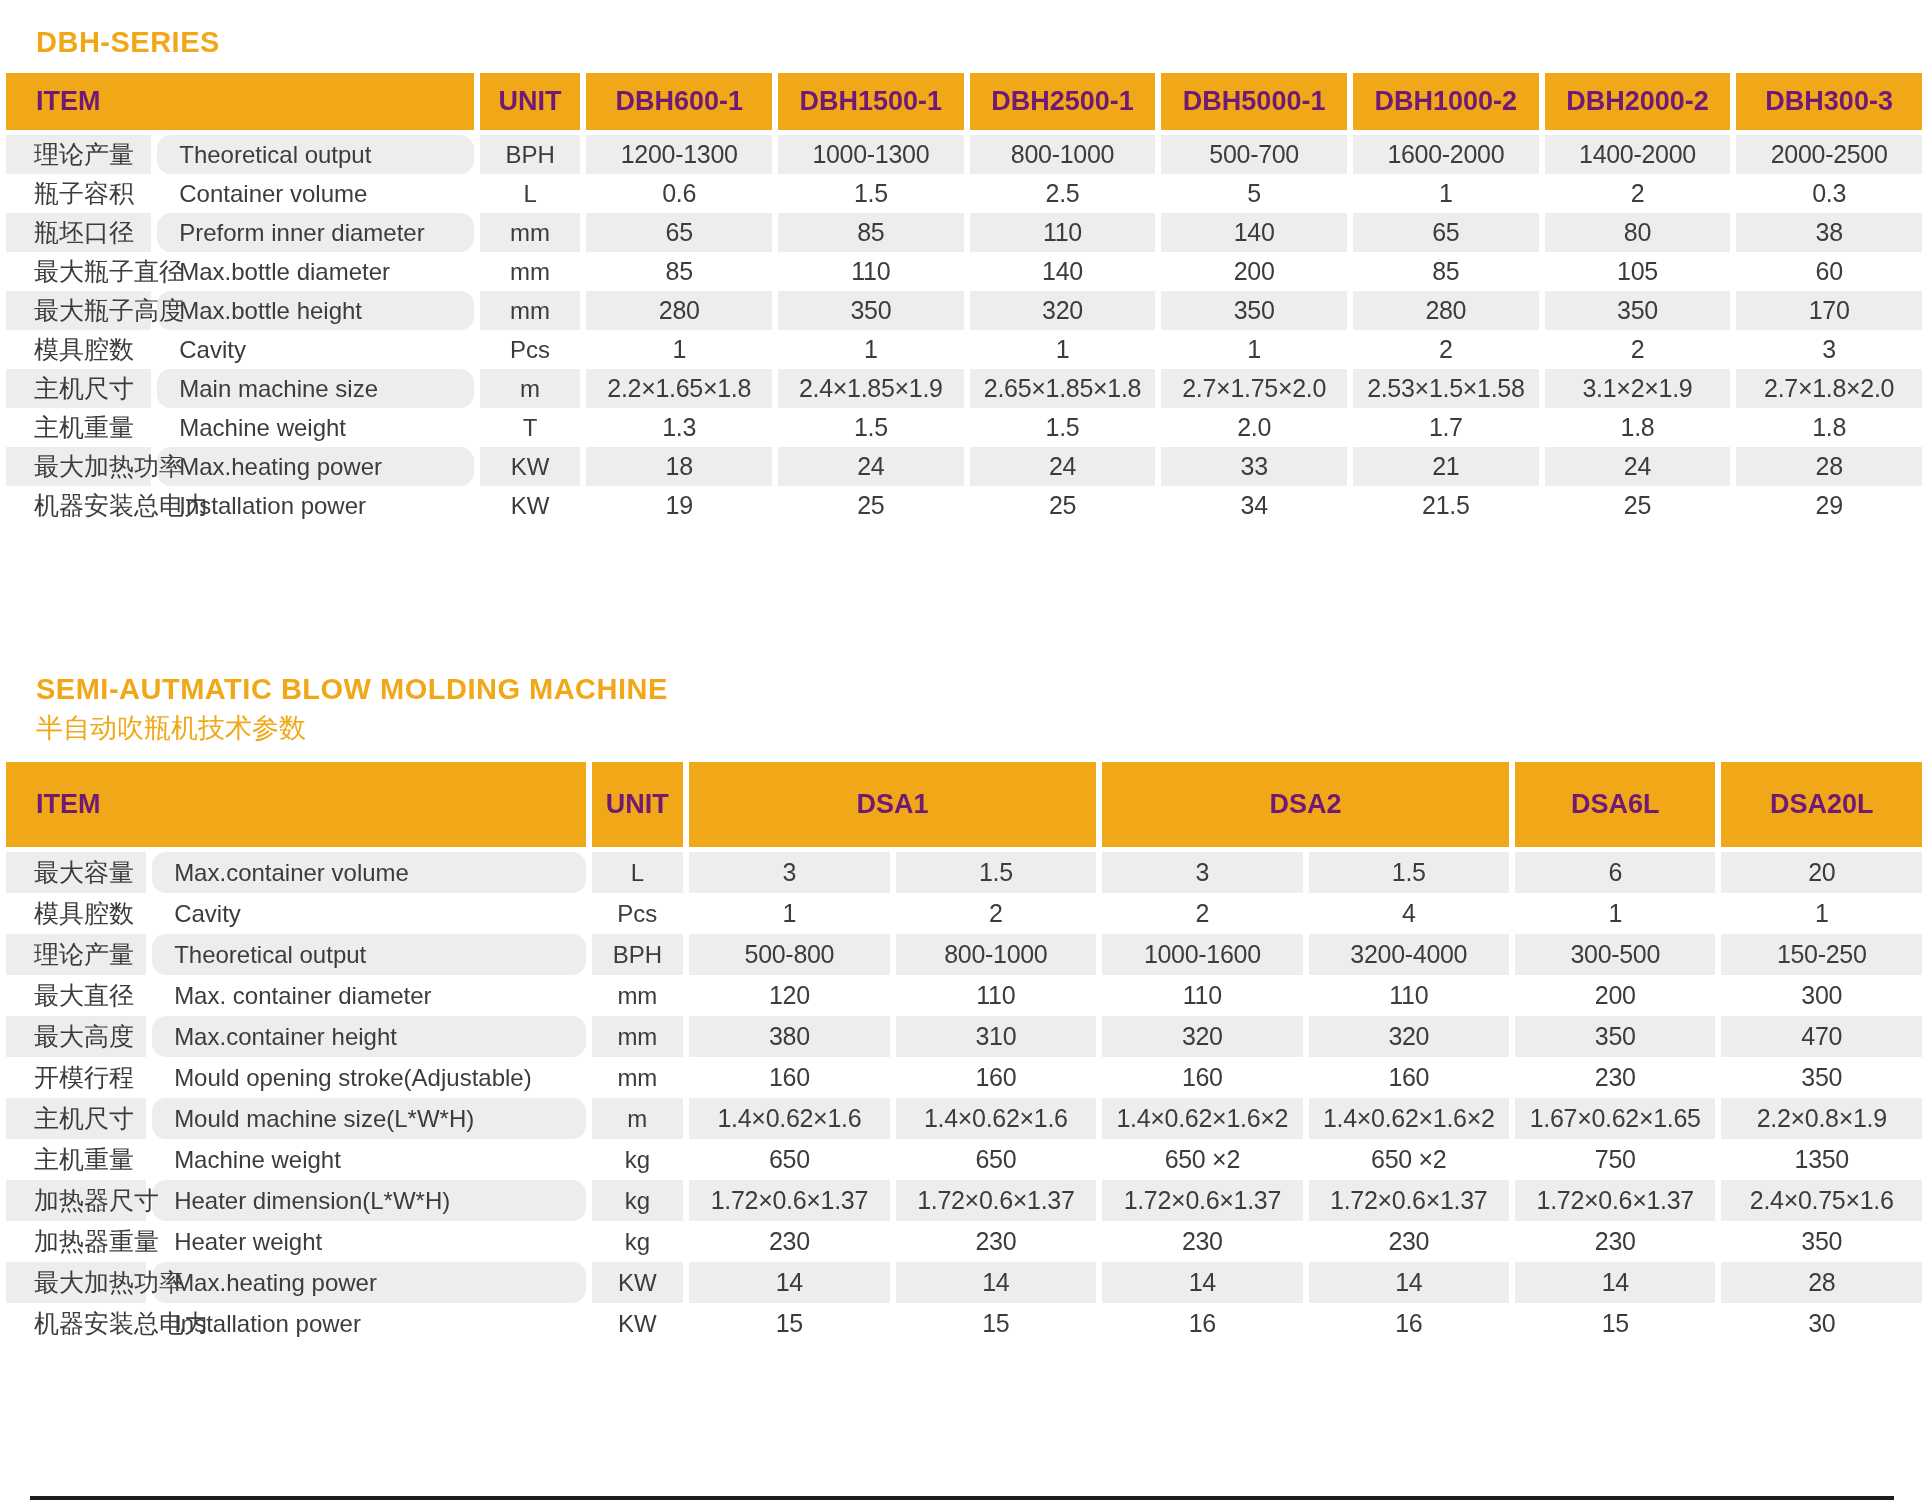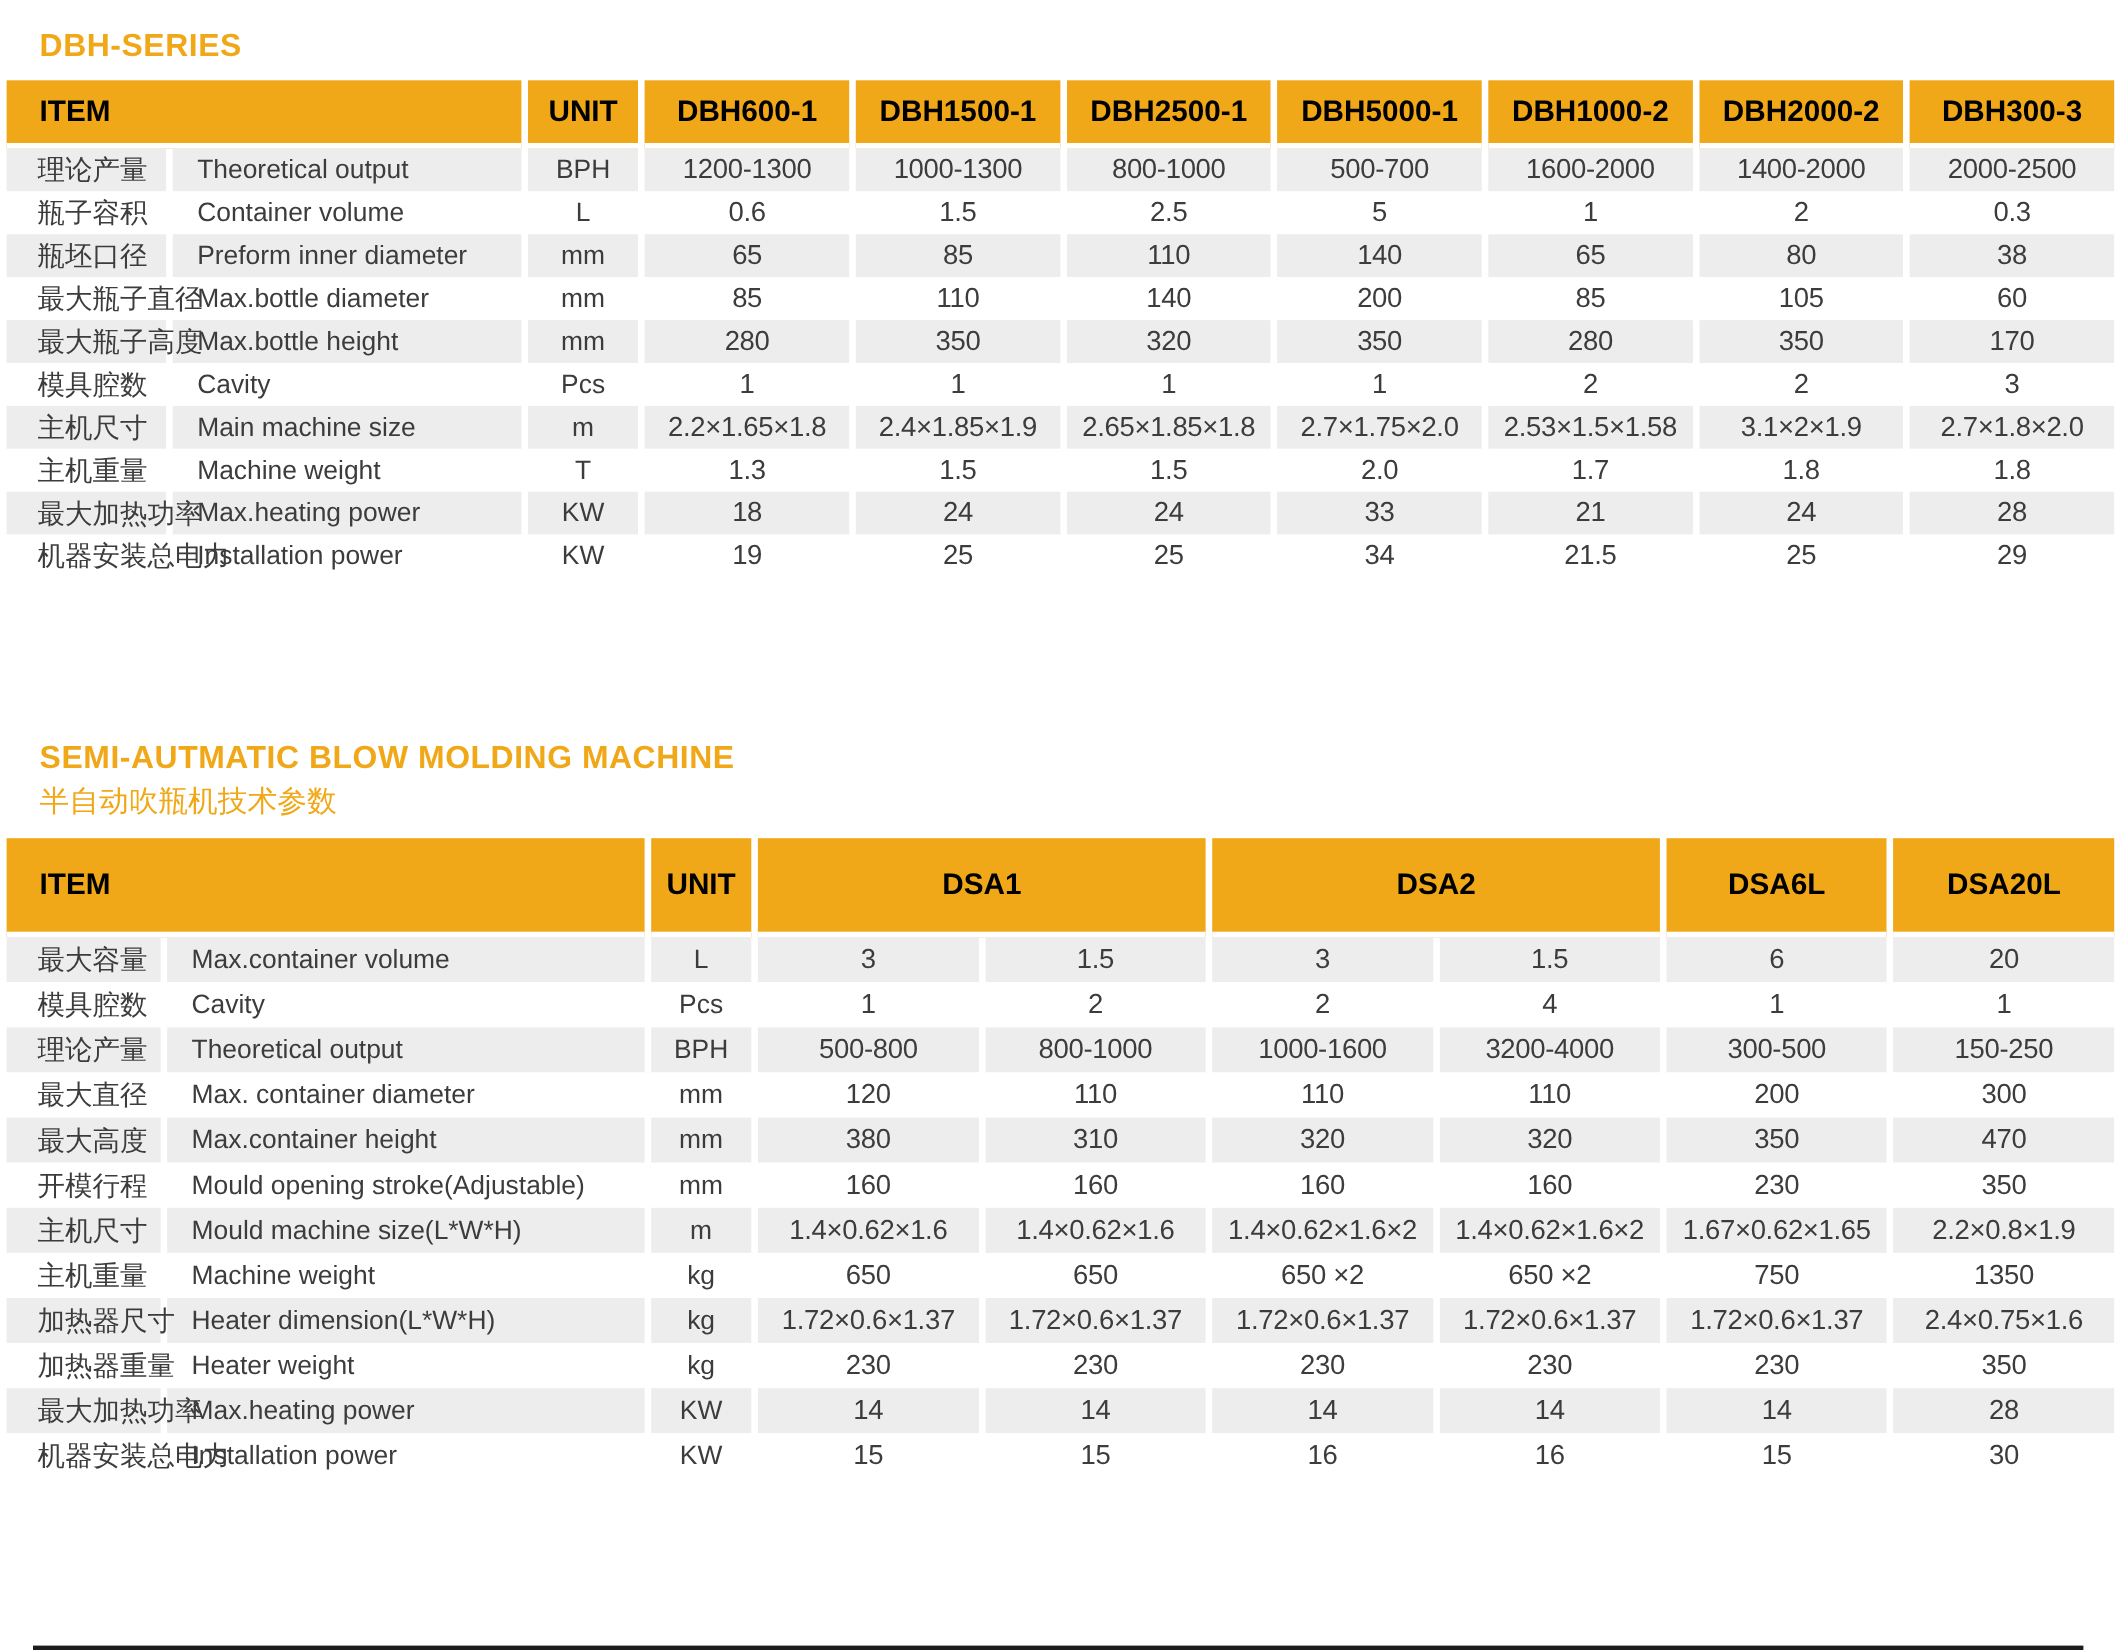--- a/index.html
+++ b/index.html
@@ -28,21 +28,21 @@
   table {
     width: 100%;
     border-collapse: separate;
     border-spacing: 6px 0;
     table-layout: fixed;
   }
   #table1 { margin-top: 14px; }
   #table2 { margin-top: 16px; }
   thead th {
     background: #F0A818;
-    color: #000000;
+    color: #701a75;
     font-weight: bold;
     font-size: 27px;
     text-align: center;
     border-bottom: 5px solid #ffffff;
     padding: 0;
     white-space: nowrap;
   }
   thead th.item-head { text-align: left; padding-left: 30px; }
   #table1 thead tr { height: 62px; }
   #table2 thead tr { height: 90px; }
@@ -52,21 +52,21 @@
     font-size: 25px;
     color: #3c3c3c;
     text-align: center;
     padding: 0;
     white-space: nowrap;
     overflow: visible;
   }
   tbody tr:nth-child(odd) td { background: #EDEDED; }
   tbody tr:nth-child(even) td { background: #ffffff; }
   td.zh { text-align: left; padding-left: 28px; font-size: 25px; }
-  td.en { text-align: left; padding-left: 22px; font-size: 24px; }
+  td.en { text-align: left; padding-left: 22px; font-size: 24px; border-radius: 14px; }
   td.unit { font-size: 24px; }
   td.val { letter-spacing: -0.3px; }
   .bottom-rule {
     position: absolute;
     left: 30px; right: 34px; bottom: 2px;
     height: 4px;
     background: #1c1c1c;
   }
 </style>
 </head>

